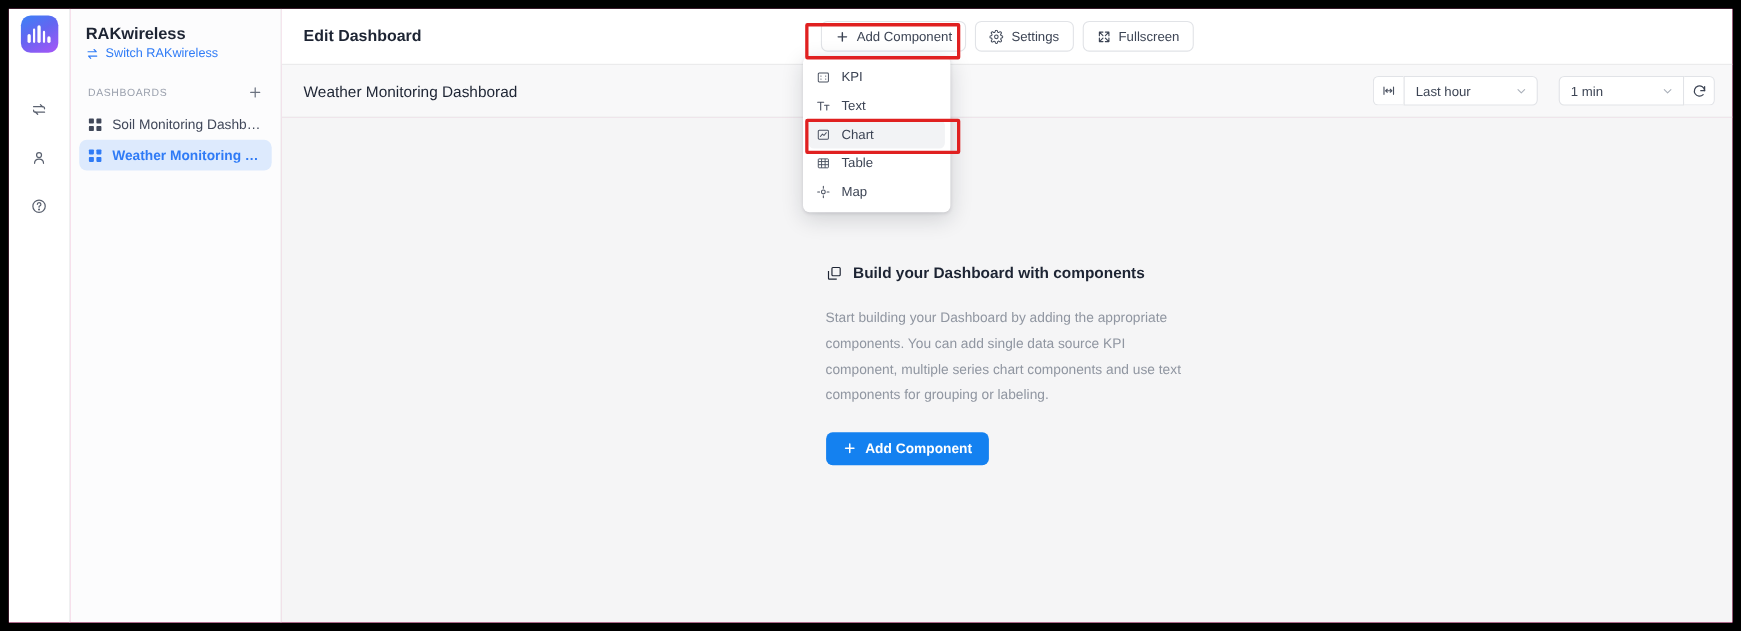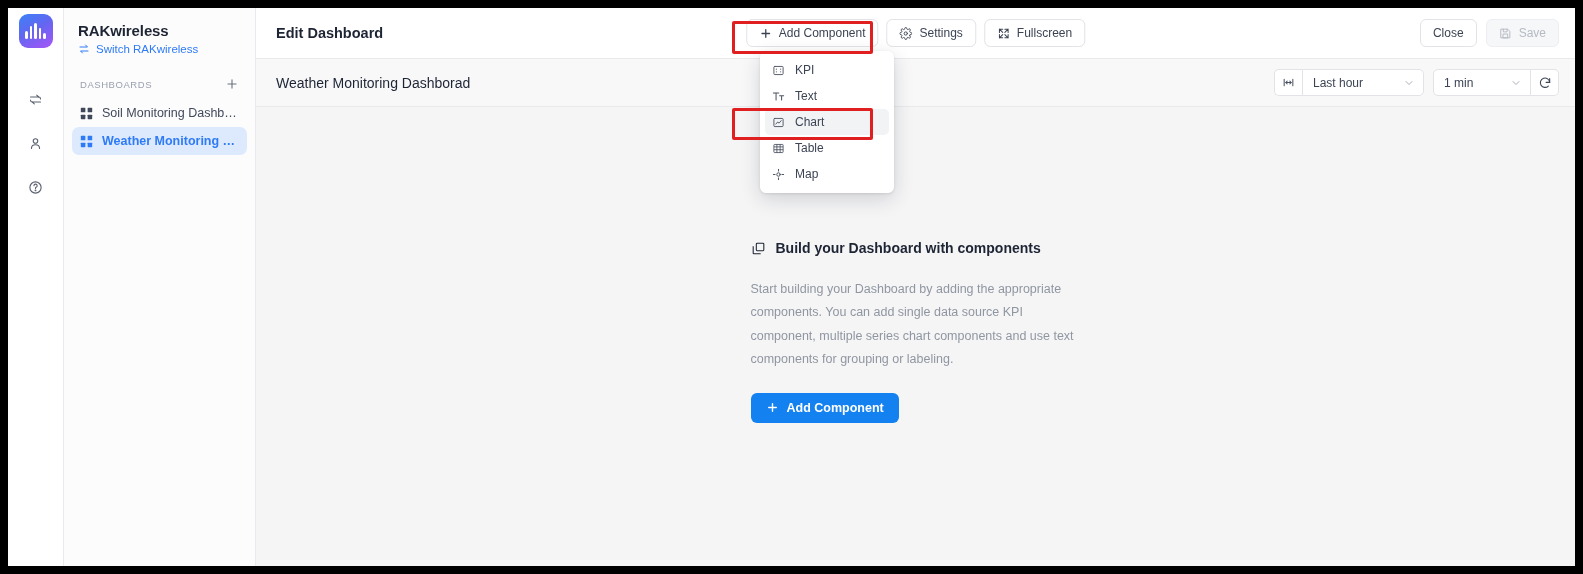--- a/index.html
+++ b/index.html
@@ -147,21 +147,21 @@
   .rg-select {
     height: 27px;
     border: 1px solid #e1e3e7;
     background: #fff;
     display: flex; align-items: center; gap: 10px;
     padding: 0 8px 0 10px;
     font-size: 12px; color: #3c4454;
     cursor: pointer;
   }
   .rg-select.first { border-radius: 0 5px 5px 0; width: 122px; justify-content: space-between; }
-  .rg-select.second { border-radius: 5px 0 0 5px; width: 98px; justify-content: space-between; margin-left: 9px; }
+  .rg-select.second { border-radius: 5px 0 0 5px; width: 114px; justify-content: space-between; margin-left: 19px; }
   .rg-refresh {
     height: 27px; width: 28px;
     border: 1px solid #e1e3e7; border-left: none;
     border-radius: 0 5px 5px 0;
     background: #fff;
     display: flex; align-items: center; justify-content: center;
     color: #3c4454; cursor: pointer;
   }
 
   .canvas {
@@ -189,21 +189,21 @@
     color: #fff;
     border: none; border-radius: 6px;
     font-size: 12.5px; font-weight: 700;
     font-family: "Liberation Sans", sans-serif;
     cursor: pointer;
   }
 
   
   .dropdown {
     position: absolute;
-    left: 752px; top: 43px;
+    left: 722px; top: 43px;
     width: 134px;
     background: #fff;
     border-radius: 6px;
     box-shadow: 0 6px 20px rgba(16,24,40,0.16), 0 1px 3px rgba(16,24,40,0.10);
     padding: 6px 0;
     z-index: 40;
   }
   .dd-item {
     display: flex; align-items: center; gap: 10px;
     height: 26px;
@@ -345,35 +345,20 @@
               <path d="M4 4l6 6M4 10V4h6"></path>
               <path d="M20 4l-6 6M20 10V4h-6"></path>
               <path d="M4 20l6-6M4 14v6h6"></path>
               <path d="M20 20l-6-6M20 14v6h-6"></path>
             </svg>
           </span>
           <span>Fullscreen</span>
         </div>
       </div>
 
-      <div class="right-tools">
-        <div class="btn">
-          <span>Close</span>
-        </div>
-        <div class="btn disabled">
-          <span style="line-height:0">
-            <svg width="13" height="13" viewBox="0 0 24 24" fill="none" stroke="currentColor" stroke-width="1.8" stroke-linecap="round" stroke-linejoin="round">
-              <path d="M4 4h12l4 4v12H4z"></path>
-                <path d="M8 4v5h7V4"></path>
-                <rect x="8" y="13" width="8" height="7"></rect>
-            </svg>
-          </span>
-          <span>Save</span>
-        </div>
-      </div>
     </div>
 
     <div class="subbar">
       <div class="dash-title">Weather Monitoring Dashborad</div>
 
       <div class="range-group">
         <div class="rg-icon">
           <svg width="13" height="13" viewBox="0 0 24 24" fill="none" stroke="currentColor" stroke-width="1.9" stroke-linecap="round">
             <path d="M4 6v12M20 6v12M7 12h10"></path>
               <path d="M7 12l2.5-2.5M7 12l2.5 2.5M17 12l-2.5-2.5M17 12l-2.5 2.5"></path>

